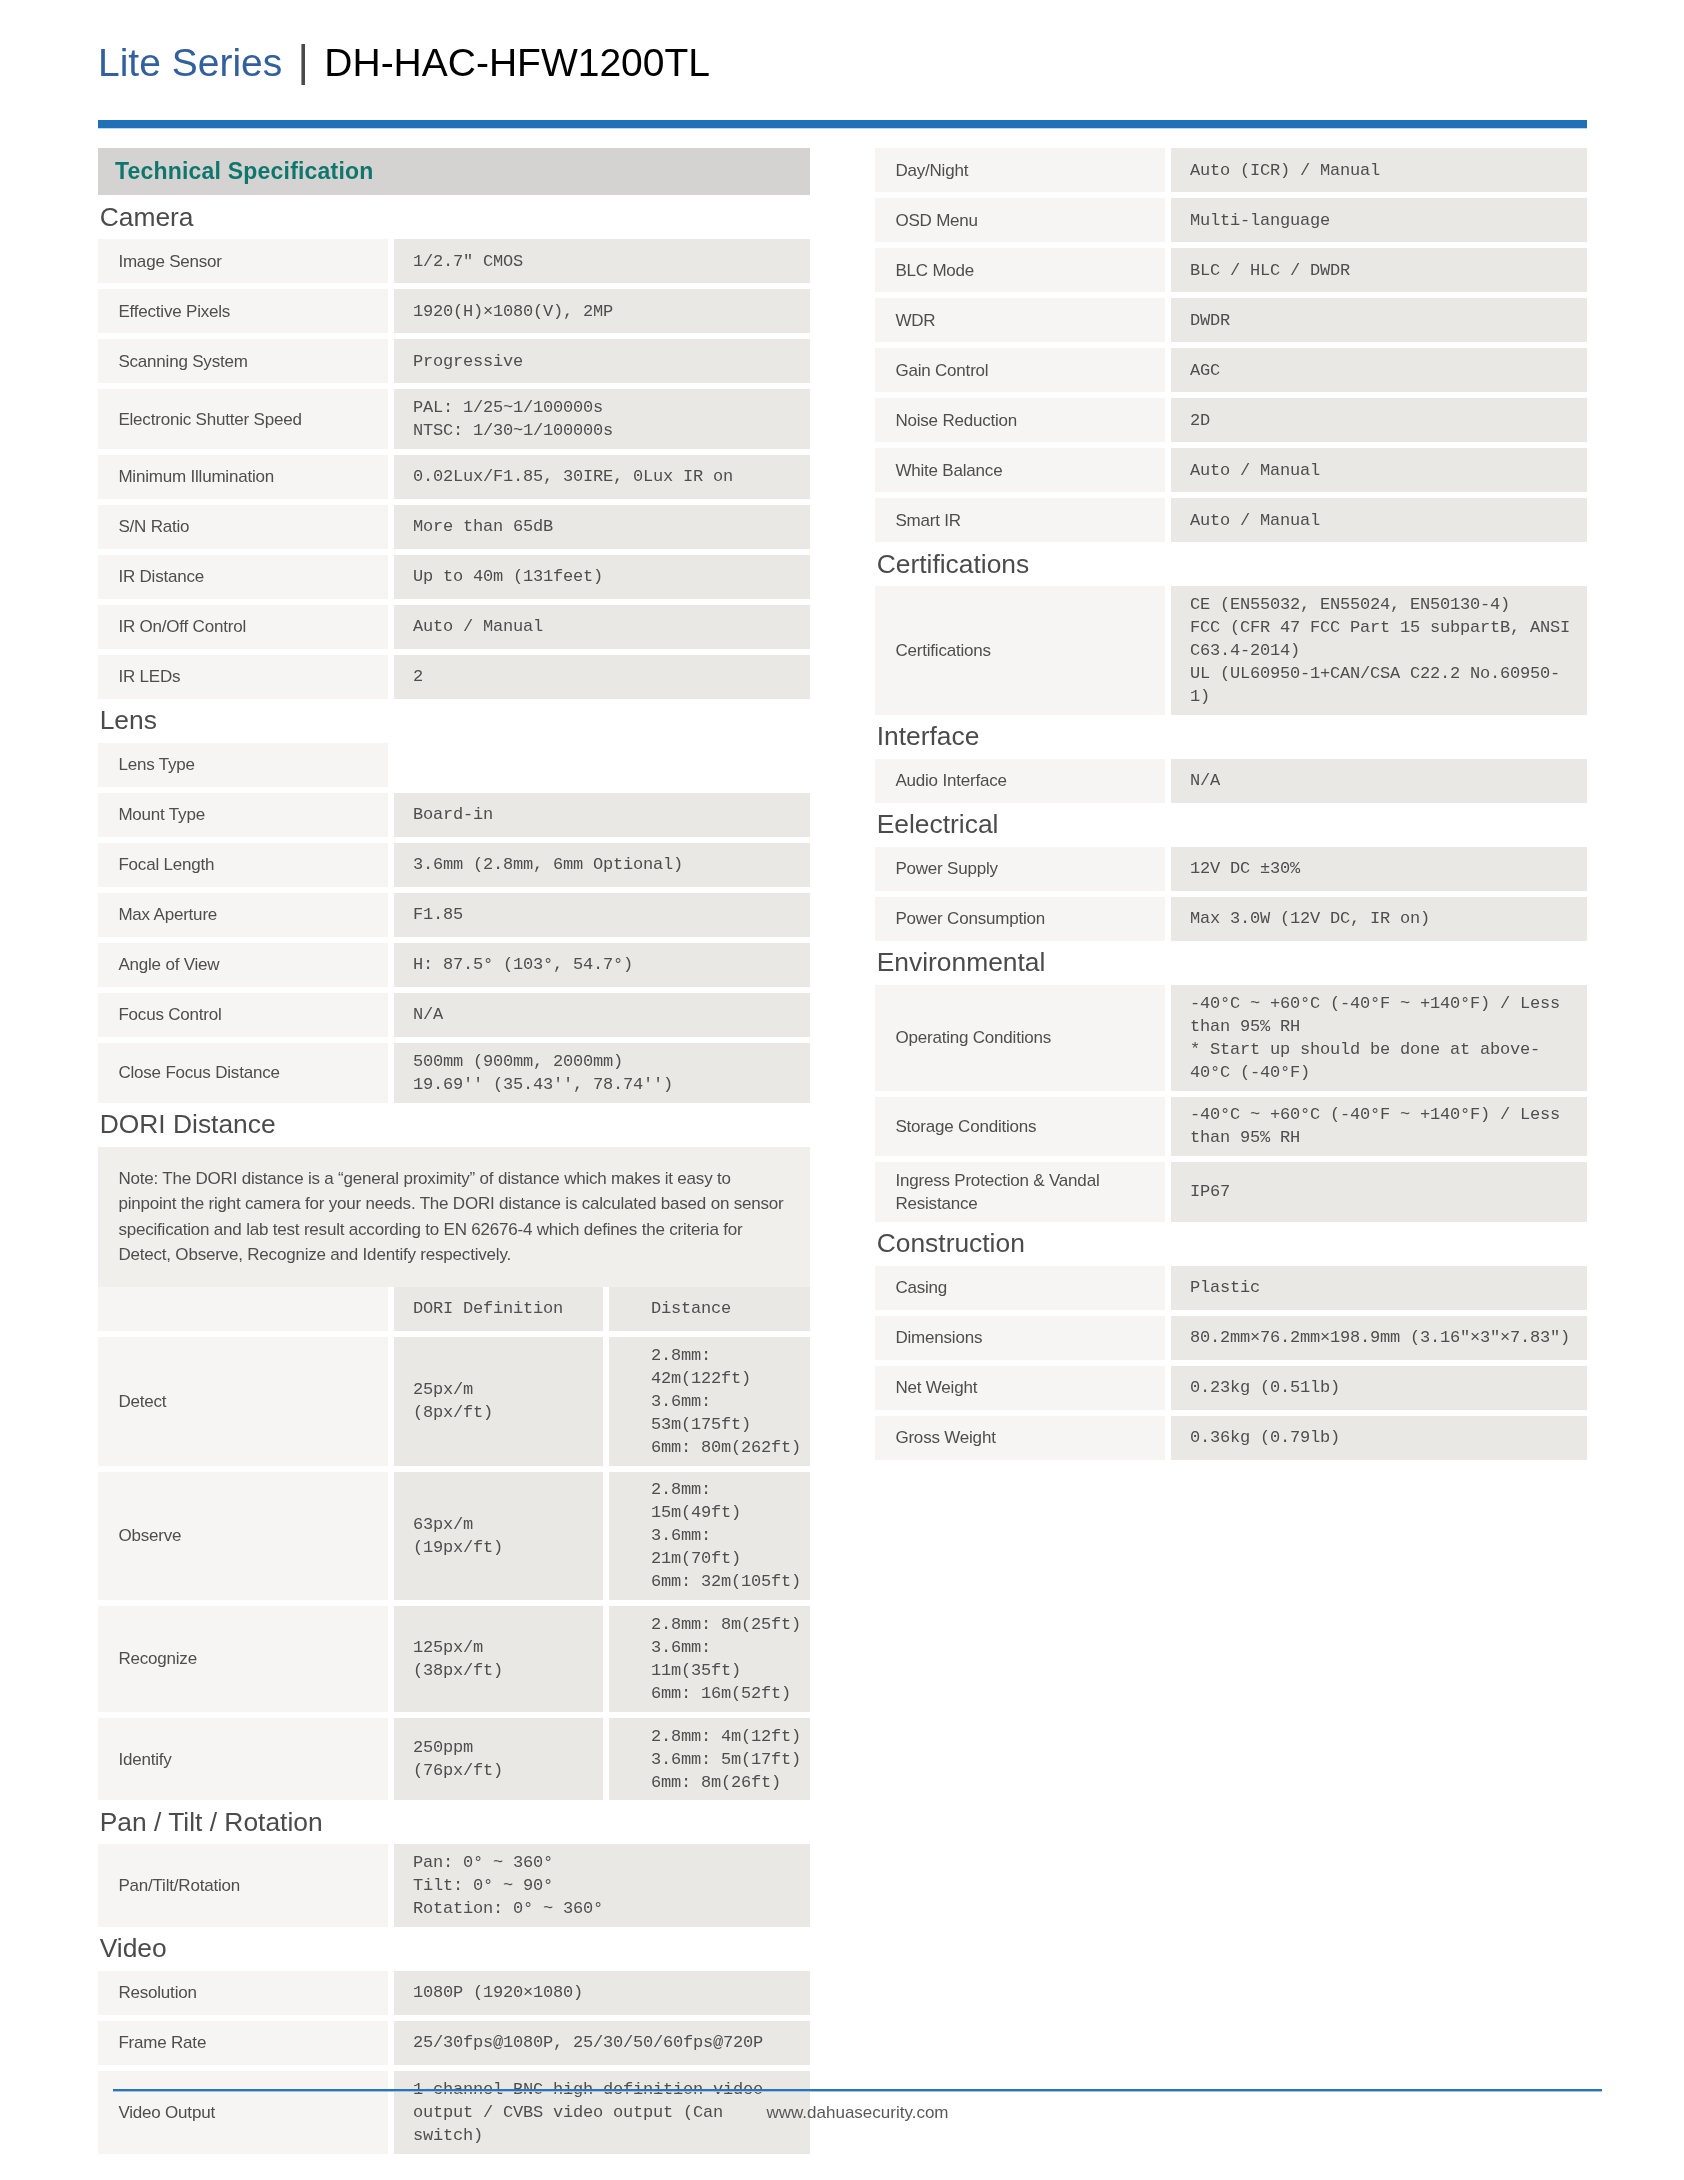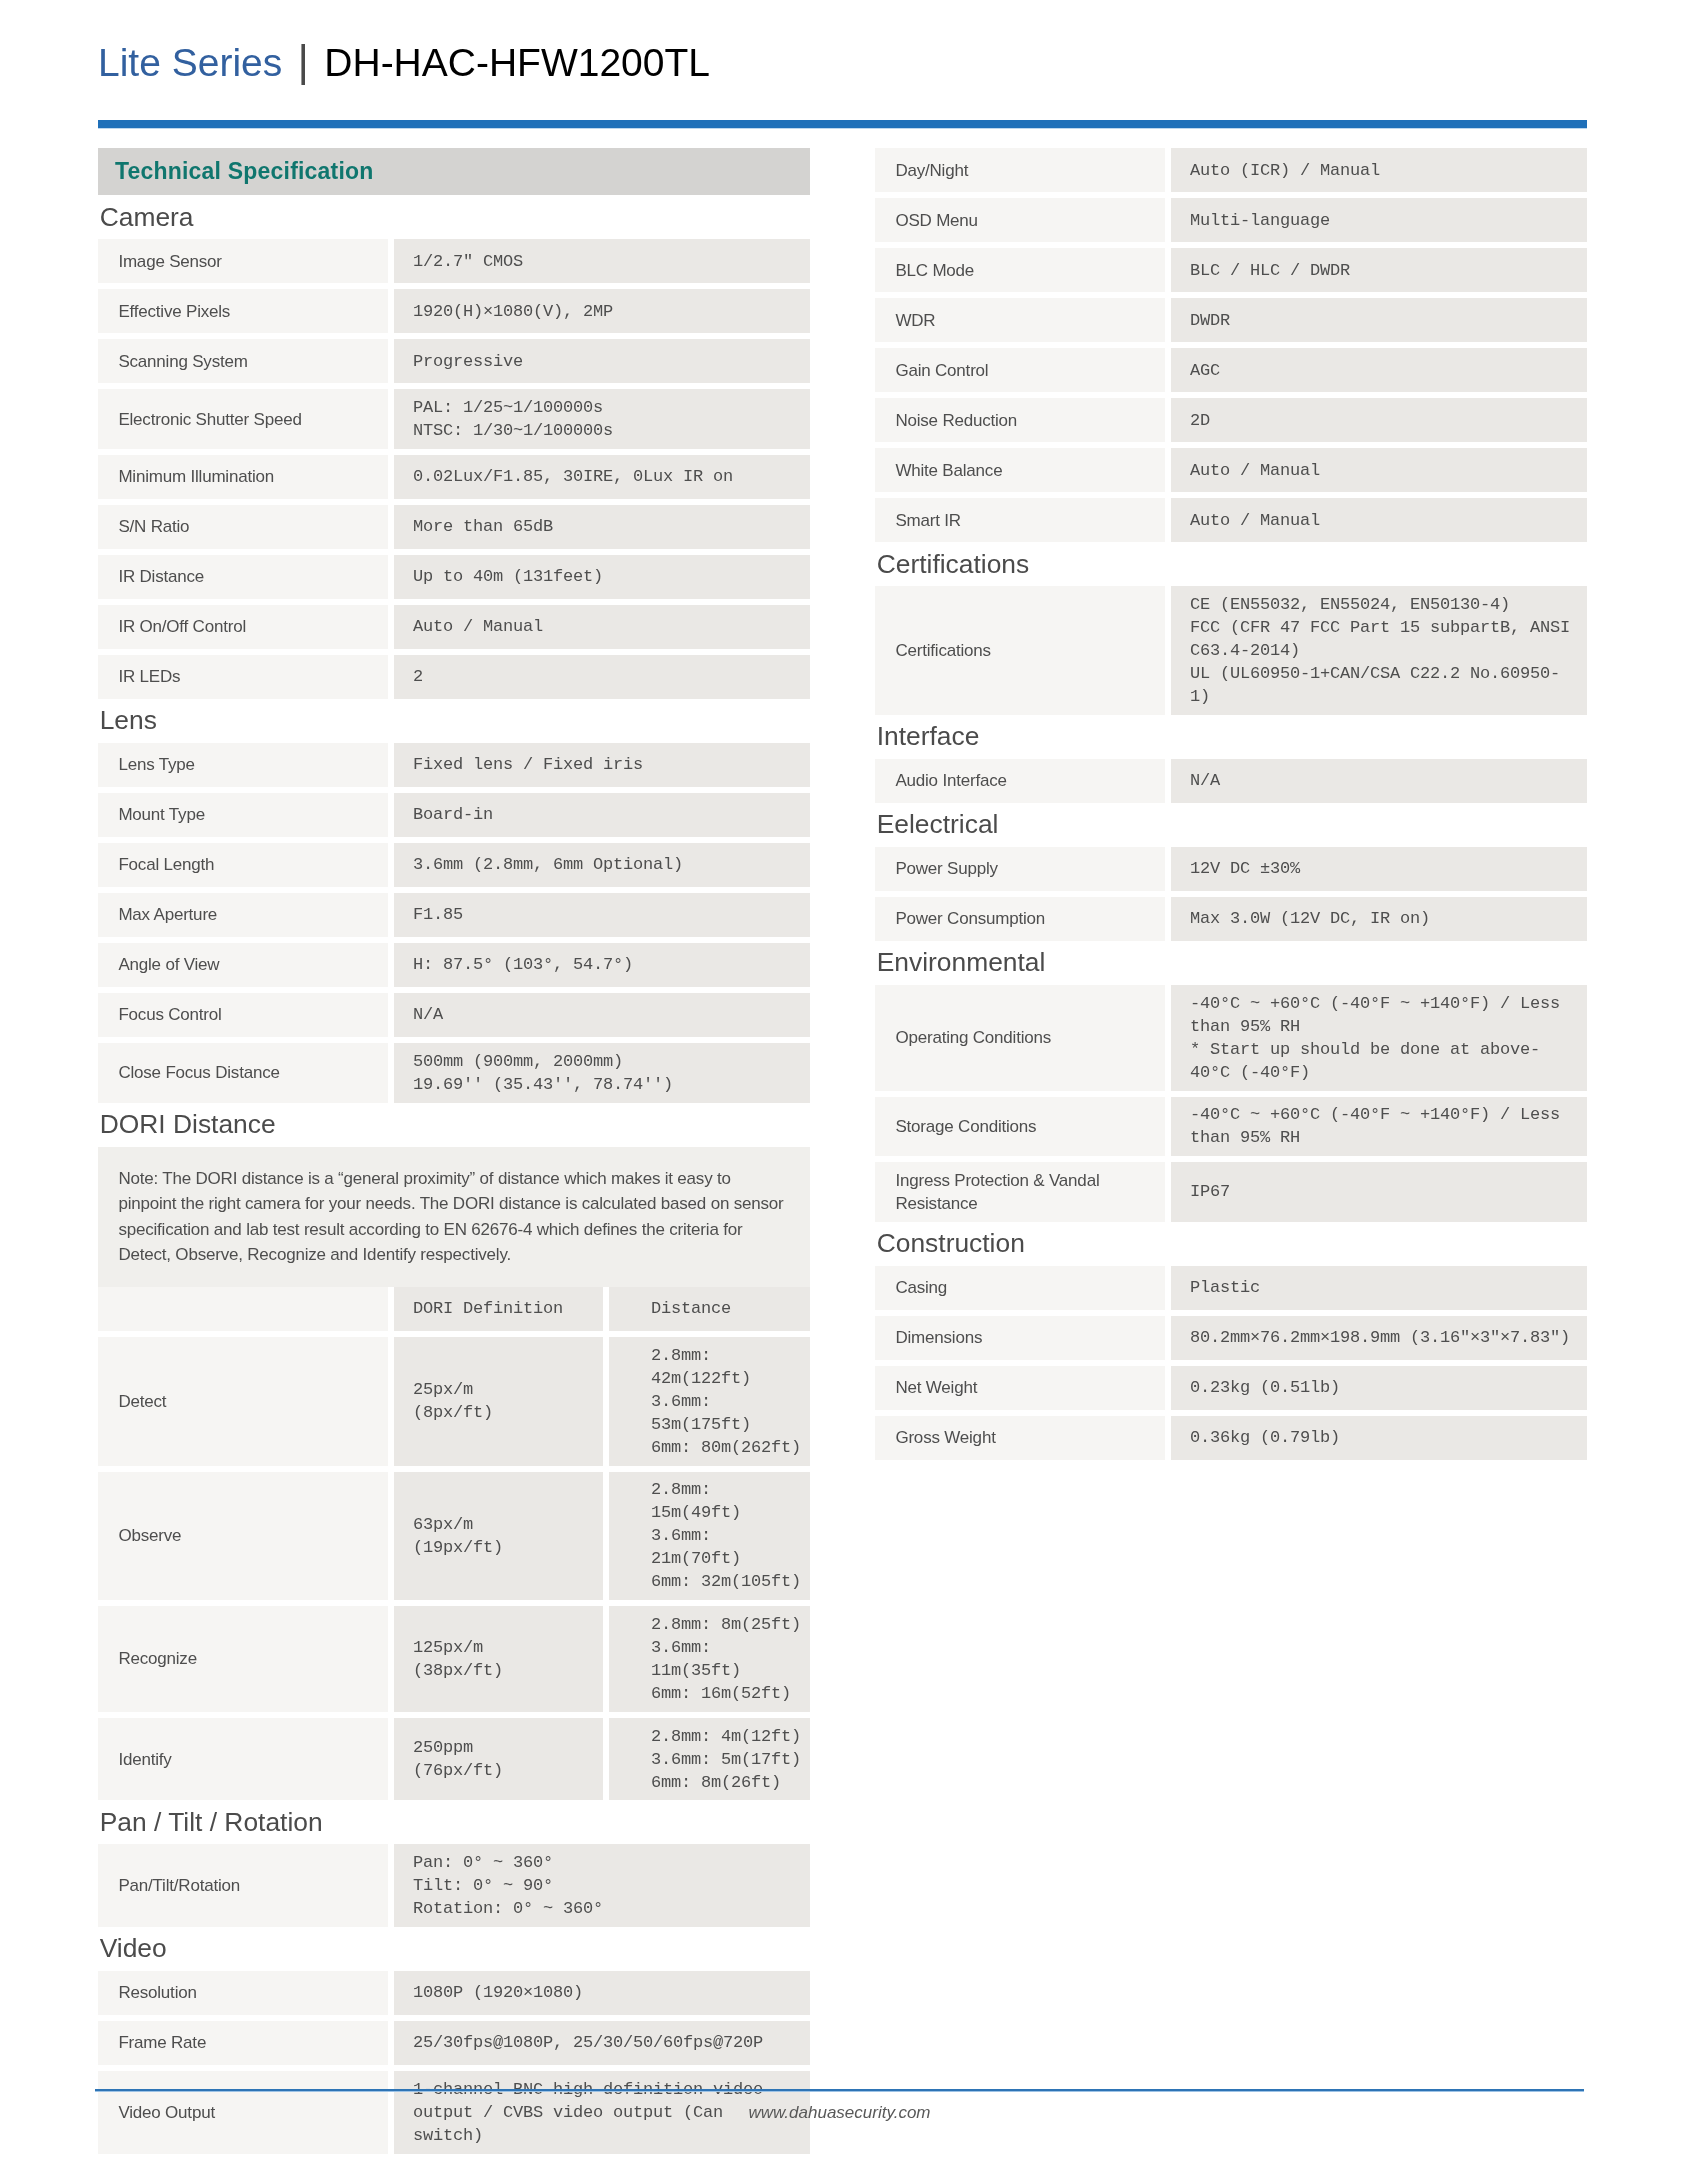--- a/index.html
+++ b/index.html
@@ -40,21 +40,21 @@
   }
   .label{flex:0 0 290px;background:var(--label-bg);}
   .value{flex:1;background:var(--value-bg);padding-left:19px;font-family:Liberation Mono, monospace;}
   .c1{flex:0 0 290px;}
   .c2{flex:0 0 209px;}
   .c3{flex:1;padding-left:42px;}
   .note-box{
     background:var(--note-bg);padding:19px 24px 19px 20.4px;margin-bottom:0;
     font-size:17px;line-height:25.6px;letter-spacing:-0.2px;color:var(--text-main);
   }
-  .footer{position:absolute;top:2089px;left:95px;width:1489px;font-style:italic;}
+  .footer{position:absolute;top:2089px;left:113px;width:1489px;}
   .footer-line{height:3.4px;background:var(--footer-line);border-bottom:0.9px solid #9dc3e6;}
   .footer-text{margin-top:10.2px;text-align:center;font-size:17px;color:#595959;}
 </style>
 </head>
 <body>
 
 <div class="page">
   <div class="title-row">
     <span class="series">Lite Series</span>
     <span class="divider">|</span>
@@ -116,23 +116,20 @@
         </div>
         <div class="spec-row">
           <div class="cell label">IR LEDs</div>
           <div class="cell value">
             <div class="line">2</div>
           </div>
         </div>
         <div class="section-title">Lens</div>
         <div class="spec-row">
           <div class="cell label">Lens Type</div>
-          <div class="cell value">
-            <div class="line">Fixed lens / Fixed iris</div>
-          </div>
         </div>
         <div class="spec-row">
           <div class="cell label">Mount Type</div>
           <div class="cell value">
             <div class="line">Board-in</div>
           </div>
         </div>
         <div class="spec-row">
           <div class="cell label">Focal Length</div>
           <div class="cell value">

